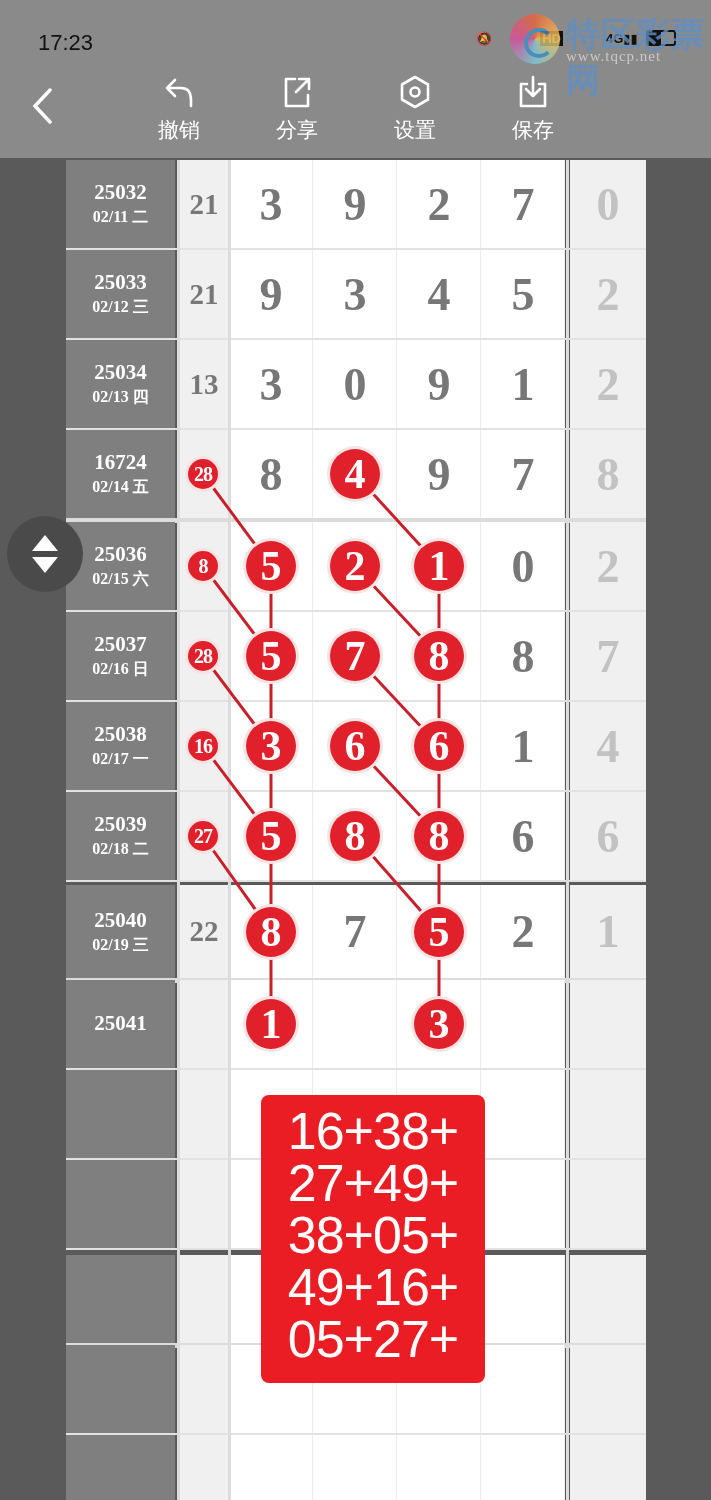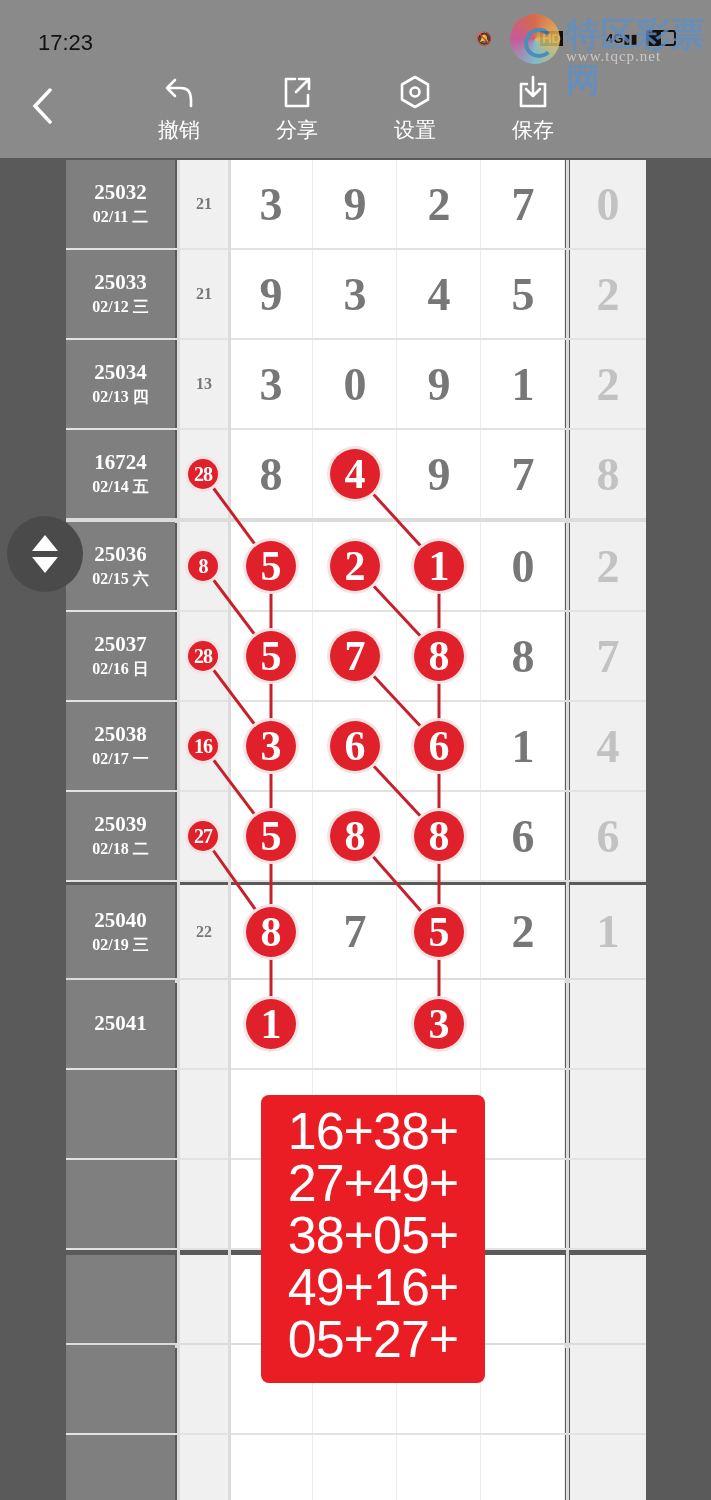--- a/index.html
+++ b/index.html
@@ -15,21 +15,21 @@
   .back-btn{position:absolute;left:30px;top:88px;width:36px;height:44px;color:#fff;font-family:"Liberation Sans","DejaVu Sans",sans-serif;font-size:40px;line-height:44px;}
   .toolbar{position:absolute;left:120px;top:74px;width:590px;height:80px;display:flex;}
   .tool{width:118px;display:flex;flex-direction:column;align-items:center;color:#fff;}
   .tool svg{width:36px;height:36px;}
   .tool-label{font-family:"Liberation Sans","DejaVu Sans",sans-serif;font-size:21px;margin-top:6px;color:#fff;}
   .grid{position:absolute;left:66px;top:160px;width:580px;height:1340px;}
   .row{position:absolute;left:0;width:580px;}
   .issue-cell{position:absolute;left:0;top:0;width:109px;background:#7f7f7f;color:#fff;display:flex;flex-direction:column;align-items:center;justify-content:center;font-weight:bold;}
   .issue-no{font-size:21px;line-height:24px;}
   .issue-date{font-size:16px;line-height:22px;margin-top:2px;}
-  .sum-cell{position:absolute;left:114px;top:0;width:48px;background:#f0f0f0;display:flex;align-items:center;justify-content:center;color:#777;font-weight:bold;font-size:16px;}
+  .sum-cell{position:absolute;left:114px;top:0;width:48px;background:#f0f0f0;display:flex;align-items:center;justify-content:center;color:#777;font-weight:bold;font-size:29px;}
   .digits{position:absolute;left:164px;top:0;width:335px;background:#fff;}
   .dcell{position:absolute;top:0;width:83px;display:flex;align-items:center;justify-content:center;color:#777;font-weight:bold;font-size:46px;border-right:1px solid #ececec;box-sizing:border-box;}
   .right-cell{position:absolute;left:504px;top:0;width:76px;background:#f0f0f0;display:flex;align-items:center;justify-content:center;color:#c2c2c2;font-weight:bold;font-size:46px;}
   .hline{position:absolute;left:0;width:580px;height:2px;background:#e2e2e2;}
   .hline.thick{height:5px;background:#dcdcdc;}
   .vsep{position:absolute;top:0;width:3px;height:1340px;background:#dcdcdc;}
   .ball{position:absolute;width:50px;height:50px;margin:-25px 0 0 -25px;border-radius:50%;background:#e0202a;box-shadow:0 0 0 3px #f6e3e3;color:#fff;font-weight:bold;font-size:42px;display:flex;align-items:center;justify-content:center;z-index:3;}
   .ball.small{width:30px;height:30px;margin:-15px 0 0 -15px;font-size:20px;letter-spacing:-1px;}
   svg.lines{position:absolute;left:0;top:0;z-index:2;}
   .result-box{position:absolute;left:261px;top:1095px;width:224px;height:288px;background:#ea1c24;border-radius:8px;color:#fff;font-family:"Liberation Sans","DejaVu Sans",sans-serif;font-size:52px;line-height:52px;padding-top:10px;box-sizing:border-box;text-align:center;z-index:4;}

